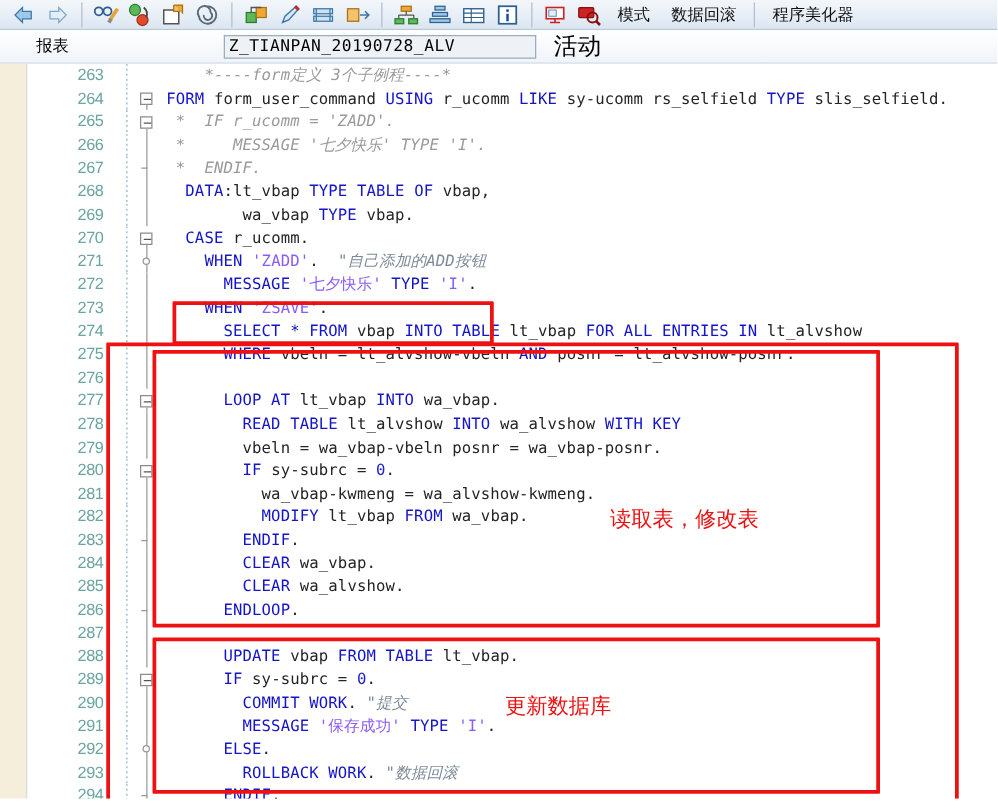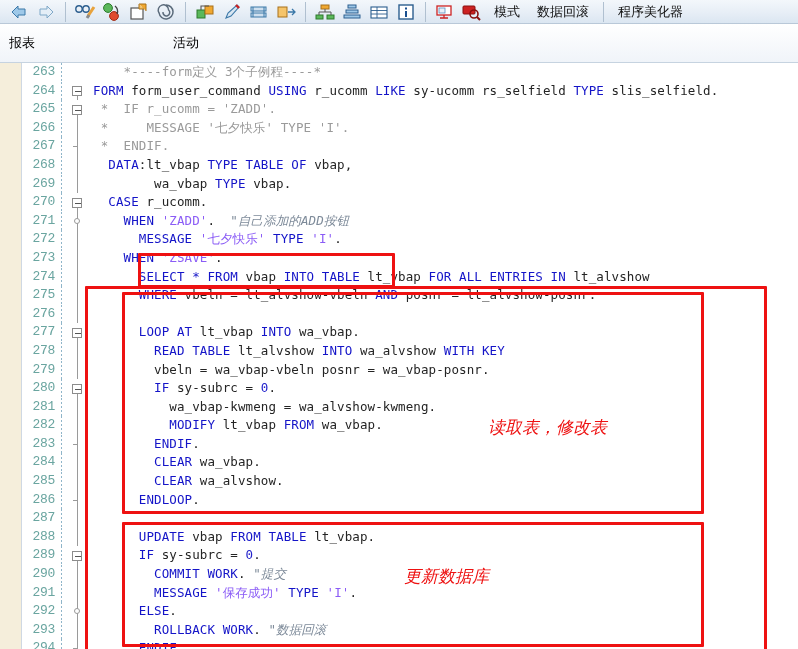--- a/index.html
+++ b/index.html
@@ -38,25 +38,26 @@
     font-size: 13px;
     color: #101010;
     padding: 2px 8px;
     white-space: nowrap;
     font-family: "DejaVu Sans", sans-serif;
   }
 
   
   .headerbar {
     position: relative;
-    height: 39px;
+    height: 27px;
     background: linear-gradient(to bottom, #ffffff 0%, #f0f4f9 100%);
     border-bottom: 1px solid #c6d3e0;
     display: flex;
     align-items: center;
+    padding-left: 20px;
   }
   .hdr-label {
     font-size: 13px;
     color: #000;
     margin-left: 9px;
     width: 150px;
     font-family: "DejaVu Sans", sans-serif;
   }
   .hdr-input {
     width: 250px;
@@ -65,21 +66,21 @@
     background: #eef2f7;
     border: 1px solid #9aacbe;
     font-family: "DejaVu Sans Mono", monospace;
     font-size: 13px;
     color: #000;
     padding: 0 3px;
     line-height: 17px;
     letter-spacing: 0.4px;
   }
   .hdr-status {
-    font-size: 13px;
+    font-size: 19px;
     color: #000;
     margin-left: 14px;
     font-family: "DejaVu Sans", sans-serif;
   }
 
   
   .editor {
     position: relative;
     height: 588px;
     background: #ffffff;
@@ -107,27 +108,28 @@
     white-space: pre;
   }
   .row {
     height: 18.6px;
     display: flex;
     align-items: center;
     white-space: pre;
   }
   .lno {
     flex: 0 0 38px;
-    text-align: right;
+    text-align: left;
     padding-right: 5px;
     color: #6aa5a0;
-    font-family: Liberation Mono, monospace;
+    font-family: Liberation Sans, sans-serif;
     font-size: 13px;
     letter-spacing: -0.3px;
     user-select: none;
+    margin-left: 40px;
   }
   .gutter-dots {
     flex: 0 0 3px;
     align-self: stretch;
     background-image: linear-gradient(to bottom, #8fb5c9 50%, transparent 50%);
     background-size: 1px 4px;
     background-repeat: repeat-y;
     background-position: 1px 0;
   }
   .fold {
@@ -174,37 +176,36 @@
     white-space: pre;
     font-family: "DejaVu Sans Mono", monospace;
     font-size: 12.5px;
     color: #1e1e1e;
     letter-spacing: 0.1px;
   }
   .kw   { color: #1414c8; font-weight: normal; }
   .id   { color: #242424; }
   .lit  { color: #8b5cf6; }
   .num  { color: #2222cc; }
-  .cmt  { color: #9a9a9a; }
+  .cmt  { color: #9a9a9a; font-style: italic; }
   .cmt-zh { color: #7d8a99; font-style: italic; }
 
   
   .anno-box {
     position: absolute;
     border: 3px solid #ee1111;
     pointer-events: none;
     border-radius: 1px;
   }
   .anno-text {
     position: absolute;
     color: #ee1111;
     font-size: 17px;
     font-family: "DejaVu Sans", sans-serif;
     white-space: nowrap;
-    font-style: italic;
   }
 </style>
 </head>
 <body>
 
 <div class="toolbar">
 
   <div class="tb-btn">
     <svg width="20" height="18" viewBox="0 0 20 18">
         <path d="M9 3 L3 9 L9 15 L9 12 L16 12 L16 6 L9 6 Z" fill="#9ec8e8" stroke="#3b78a8" stroke-width="1"></path>
@@ -325,20 +326,21 @@
   </div>
 
   <div class="tb-text">模式</div>
   <div class="tb-text">数据回滚</div>
   <div class="tb-sep"></div>
   <div class="tb-text">程序美化器</div>
 </div>
 
 <div class="headerbar">
   <div class="hdr-label">报表</div>
+  <input class="hdr-input" type="text" value="Z_TIANPAN_20190728_ALV" style="">
   <div class="hdr-status">活动</div>
 </div>
 
 <div class="editor">
   <div class="left-strip"></div>
   <div class="code-area">
     <div class="code-lines" id="code-lines"><div class="row"><span class="lno">263</span><span class="gutter-dots"></span><span class="fold"></span><span class="code-text"><span class="id">    </span><span class="cmt">*----form定义 3个子例程----*</span></span></div><div class="row"><span class="lno">264</span><span class="gutter-dots"></span><span class="fold"><span class="fold-line" style="top: 9px;"></span><span class="fold-box"></span></span><span class="code-text"><span class="id"></span><span class="kw">FORM</span><span class="id"> form_user_command </span><span class="kw">USING</span><span class="id"> r_ucomm </span><span class="kw">LIKE</span><span class="id"> sy-ucomm rs_selfield </span><span class="kw">TYPE</span><span class="id"> slis_selfield.</span></span></div><div class="row"><span class="lno">265</span><span class="gutter-dots"></span><span class="fold"><span class="fold-line" style="top: 9px;"></span><span class="fold-box"></span></span><span class="code-text"><span class="cmt"> *  </span><span class="cmt">IF r_ucomm = 'ZADD'.</span></span></div><div class="row"><span class="lno">266</span><span class="gutter-dots"></span><span class="fold"><span class="fold-line"></span></span><span class="code-text"><span class="cmt"> *     </span><span class="cmt">MESSAGE '七夕快乐' TYPE 'I'.</span></span></div><div class="row"><span class="lno">267</span><span class="gutter-dots"></span><span class="fold"><span class="fold-line"></span><span class="fold-tick"></span></span><span class="code-text"><span class="cmt"> *  </span><span class="cmt">ENDIF.</span></span></div><div class="row"><span class="lno">268</span><span class="gutter-dots"></span><span class="fold"><span class="fold-line"></span></span><span class="code-text"><span class="id">  </span><span class="kw">DATA</span><span class="id">:lt_vbap </span><span class="kw">TYPE TABLE OF</span><span class="id"> vbap,</span></span></div><div class="row"><span class="lno">269</span><span class="gutter-dots"></span><span class="fold"><span class="fold-line"></span></span><span class="code-text"><span class="id">        wa_vbap </span><span class="kw">TYPE</span><span class="id"> vbap.</span></span></div><div class="row"><span class="lno">270</span><span class="gutter-dots"></span><span class="fold"><span class="fold-line" style="top: 9px;"></span><span class="fold-box"></span></span><span class="code-text"><span class="id">  </span><span class="kw">CASE</span><span class="id"> r_ucomm.</span></span></div><div class="row"><span class="lno">271</span><span class="gutter-dots"></span><span class="fold"><span class="fold-line"></span><span class="fold-dot"></span></span><span class="code-text"><span class="id">    </span><span class="kw">WHEN</span><span class="id"> </span><span class="lit">'ZADD'</span><span class="id">.  </span><span class="cmt-zh">"自己添加的ADD按钮</span></span></div><div class="row"><span class="lno">272</span><span class="gutter-dots"></span><span class="fold"><span class="fold-line"></span></span><span class="code-text"><span class="id">      </span><span class="kw">MESSAGE</span><span class="id"> </span><span class="lit">'七夕快乐'</span><span class="id"> </span><span class="kw">TYPE</span><span class="id"> </span><span class="lit">'I'</span><span class="id">.</span></span></div><div class="row"><span class="lno">273</span><span class="gutter-dots"></span><span class="fold"><span class="fold-line"></span></span><span class="code-text"><span class="id">    </span><span class="kw">WHEN</span><span class="id"> </span><span class="lit">'ZSAVE'</span><span class="id">.</span></span></div><div class="row"><span class="lno">274</span><span class="gutter-dots"></span><span class="fold"><span class="fold-line"></span></span><span class="code-text"><span class="id">      </span><span class="kw">SELECT * FROM</span><span class="id"> vbap </span><span class="kw">INTO TABLE</span><span class="id"> lt_vbap </span><span class="kw">FOR ALL ENTRIES IN</span><span class="id"> lt_alvshow</span></span></div><div class="row"><span class="lno">275</span><span class="gutter-dots"></span><span class="fold"><span class="fold-line"></span></span><span class="code-text"><span class="id">      </span><span class="kw">WHERE</span><span class="id"> vbeln = lt_alvshow-vbeln </span><span class="kw">AND</span><span class="id"> posnr = lt_alvshow-posnr.</span></span></div><div class="row"><span class="lno">276</span><span class="gutter-dots"></span><span class="fold"><span class="fold-line"></span></span><span class="code-text"><span class="id"></span></span></div><div class="row"><span class="lno">277</span><span class="gutter-dots"></span><span class="fold"><span class="fold-line" style="top: 9px;"></span><span class="fold-box"></span></span><span class="code-text"><span class="id">      </span><span class="kw">LOOP AT</span><span class="id"> lt_vbap </span><span class="kw">INTO</span><span class="id"> wa_vbap.</span></span></div><div class="row"><span class="lno">278</span><span class="gutter-dots"></span><span class="fold"><span class="fold-line"></span></span><span class="code-text"><span class="id">        </span><span class="kw">READ TABLE</span><span class="id"> lt_alvshow </span><span class="kw">INTO</span><span class="id"> wa_alvshow </span><span class="kw">WITH KEY</span></span></div><div class="row"><span class="lno">279</span><span class="gutter-dots"></span><span class="fold"><span class="fold-line"></span></span><span class="code-text"><span class="id">        vbeln = wa_vbap-vbeln posnr = wa_vbap-posnr.</span></span></div><div class="row"><span class="lno">280</span><span class="gutter-dots"></span><span class="fold"><span class="fold-line" style="top: 9px;"></span><span class="fold-box"></span></span><span class="code-text"><span class="id">        </span><span class="kw">IF</span><span class="id"> sy-subrc = </span><span class="num">0</span><span class="id">.</span></span></div><div class="row"><span class="lno">281</span><span class="gutter-dots"></span><span class="fold"><span class="fold-line"></span></span><span class="code-text"><span class="id">          wa_vbap-kwmeng = wa_alvshow-kwmeng.</span></span></div><div class="row"><span class="lno">282</span><span class="gutter-dots"></span><span class="fold"><span class="fold-line"></span></span><span class="code-text"><span class="id">          </span><span class="kw">MODIFY</span><span class="id"> lt_vbap </span><span class="kw">FROM</span><span class="id"> wa_vbap.</span></span></div><div class="row"><span class="lno">283</span><span class="gutter-dots"></span><span class="fold"><span class="fold-line"></span><span class="fold-tick"></span></span><span class="code-text"><span class="id">        </span><span class="kw">ENDIF</span><span class="id">.</span></span></div><div class="row"><span class="lno">284</span><span class="gutter-dots"></span><span class="fold"><span class="fold-line"></span></span><span class="code-text"><span class="id">        </span><span class="kw">CLEAR</span><span class="id"> wa_vbap.</span></span></div><div class="row"><span class="lno">285</span><span class="gutter-dots"></span><span class="fold"><span class="fold-line"></span></span><span class="code-text"><span class="id">        </span><span class="kw">CLEAR</span><span class="id"> wa_alvshow.</span></span></div><div class="row"><span class="lno">286</span><span class="gutter-dots"></span><span class="fold"><span class="fold-line"></span><span class="fold-tick"></span></span><span class="code-text"><span class="id">      </span><span class="kw">ENDLOOP</span><span class="id">.</span></span></div><div class="row"><span class="lno">287</span><span class="gutter-dots"></span><span class="fold"><span class="fold-line"></span></span><span class="code-text"><span class="id"></span></span></div><div class="row"><span class="lno">288</span><span class="gutter-dots"></span><span class="fold"><span class="fold-line"></span></span><span class="code-text"><span class="id">      </span><span class="kw">UPDATE</span><span class="id"> vbap </span><span class="kw">FROM TABLE</span><span class="id"> lt_vbap.</span></span></div><div class="row"><span class="lno">289</span><span class="gutter-dots"></span><span class="fold"><span class="fold-line" style="top: 9px;"></span><span class="fold-box"></span></span><span class="code-text"><span class="id">      </span><span class="kw">IF</span><span class="id"> sy-subrc = </span><span class="num">0</span><span class="id">.</span></span></div><div class="row"><span class="lno">290</span><span class="gutter-dots"></span><span class="fold"><span class="fold-line"></span></span><span class="code-text"><span class="id">        </span><span class="kw">COMMIT WORK</span><span class="id">. </span><span class="cmt-zh">"提交</span></span></div><div class="row"><span class="lno">291</span><span class="gutter-dots"></span><span class="fold"><span class="fold-line"></span></span><span class="code-text"><span class="id">        </span><span class="kw">MESSAGE</span><span class="id"> </span><span class="lit">'保存成功'</span><span class="id"> </span><span class="kw">TYPE</span><span class="id"> </span><span class="lit">'I'</span><span class="id">.</span></span></div><div class="row"><span class="lno">292</span><span class="gutter-dots"></span><span class="fold"><span class="fold-line"></span><span class="fold-dot"></span></span><span class="code-text"><span class="id">      </span><span class="kw">ELSE</span><span class="id">.</span></span></div><div class="row"><span class="lno">293</span><span class="gutter-dots"></span><span class="fold"><span class="fold-line"></span></span><span class="code-text"><span class="id">        </span><span class="kw">ROLLBACK WORK</span><span class="id">. </span><span class="cmt-zh">"数据回滚</span></span></div><div class="row"><span class="lno">294</span><span class="gutter-dots"></span><span class="fold"><span class="fold-line"></span><span class="fold-tick"></span></span><span class="code-text"><span class="id">      </span><span class="kw">ENDIF</span><span class="id">.</span></span></div></div>
     <div id="anno-layer">
         <div class="anno-box" style="left: 116px; top: 190px; width: 257px; height: 35px; border-color: rgb(238, 17, 17);"></div>
         <div class="anno-box" style="left: 100px; top: 229px; width: 582px; height: 222px; border-color: rgb(238, 17, 17);"></div>

